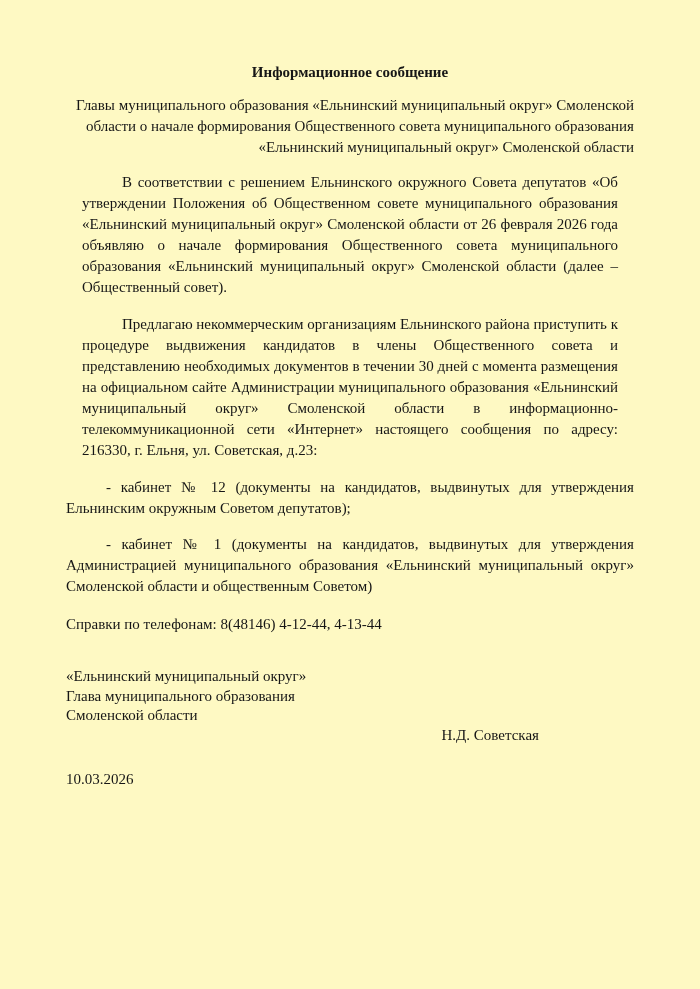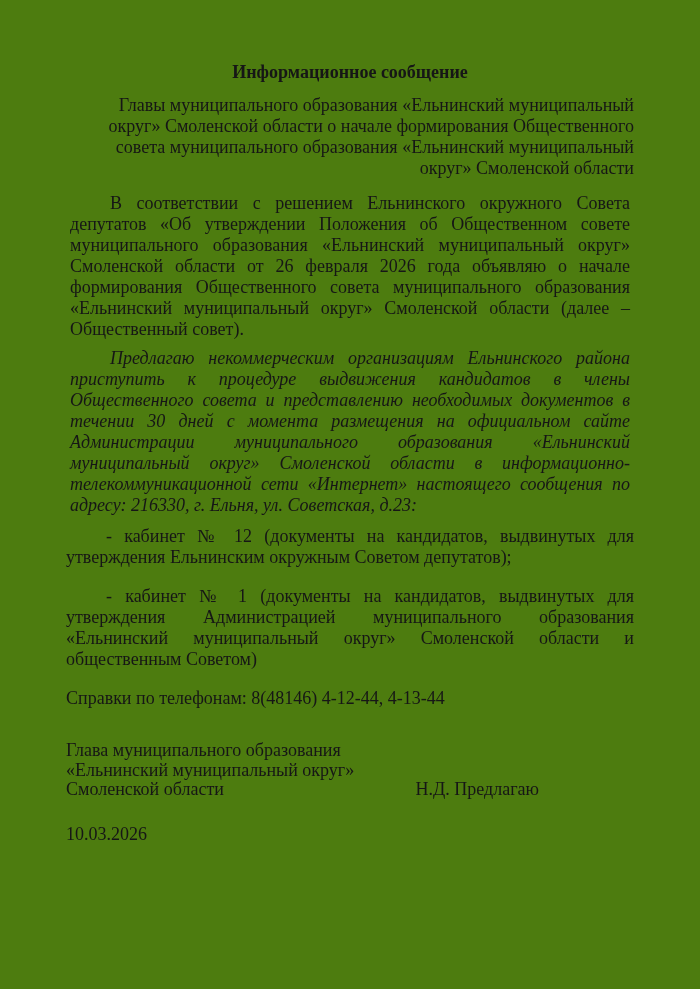--- a/index.html
+++ b/index.html
@@ -5,62 +5,63 @@
   html, body {
     margin: 0;
     padding: 0;
     background: #ffffff;
   }
   .page {
     position: relative;
     width: 700px;
     height: 989px;
     box-sizing: border-box;
-    background: #4d7c0f;
+    background: #fef9c3;
     color: #161616;
     font-family: "Liberation Serif", "DejaVu Serif", serif;
-    font-size: 18px;
+    font-size: 15px;
     padding: 62px 66px 0 66px;
     overflow: hidden;
   }
   .doc-title {
     text-align: center;
     font-weight: bold;
     line-height: 21px;
   }
   .doc-subtitle {
     text-align: right;
     line-height: 21px;
     margin-top: 12px;
   }
   .para {
     text-align: justify;
     text-indent: 40px;
     line-height: 21px;
-    margin: 4px;
+    margin: 16px;
   }
   .para-1 { margin-top: 14px; }
-  .para-2 { margin-top: 8px; font-style: italic; }
+  .para-2 { margin-top: 8px; }
   .list-item {
     text-align: justify;
     text-indent: 40px;
     line-height: 21px;
     margin-top: 10px;
   }
   .phone-line {
     line-height: 21px;
     margin-top: 17px;
   }
   .signature-block {
     margin-top: 32px;
     line-height: 19.5px;
   }
   .signature-row {
     display: flex;
     align-items: baseline;
+    flex-direction: column;
   }
   .signature-name {
     margin-left: auto;
     margin-right: 95px;
     white-space: nowrap;
   }
   .date-line {
     margin-top: 25px;
     line-height: 19.5px;
   }
@@ -78,23 +79,23 @@
 
   <p class="para para-2">Предлагаю некоммерческим организациям Ельнинского района приступить к процедуре выдвижения кандидатов в члены Общественного совета и представлению необходимых документов в течении 30 дней с момента размещения на официальном сайте Администрации муниципального образования «Ельнинский муниципальный округ» Смоленской области в информационно-телекоммуникационной сети «Интернет» настоящего сообщения по адресу: 216330, г. Ельня, ул. Советская, д.23:</p>
 
   <p class="list-item">- кабинет № 12 (документы на кандидатов, выдвинутых для утверждения Ельнинским окружным Советом депутатов);</p>
 
   <p class="list-item">- кабинет № 1 (документы на кандидатов, выдвинутых для утверждения Администрацией муниципального образования «Ельнинский муниципальный округ» Смоленской области и общественным Советом)</p>
 
   <p class="phone-line">Справки по телефонам: 8(48146) 4-12-44, 4-13-44</p>
 
   <div class="signature-block">
+    <div>«Ельнинский муниципальный округ»</div>
     <div>Глава муниципального образования</div>
-    <div>«Ельнинский муниципальный округ»</div>
     <div class="signature-row">
       <span>Смоленской области</span>
-      <span class="signature-name">Н.Д. Предлагаю</span>
+      <span class="signature-name">Н.Д. Советская</span>
     </div>
   </div>
 
   <div class="date-line">10.03.2026</div>
 
 </div>
 
 </body></html>

